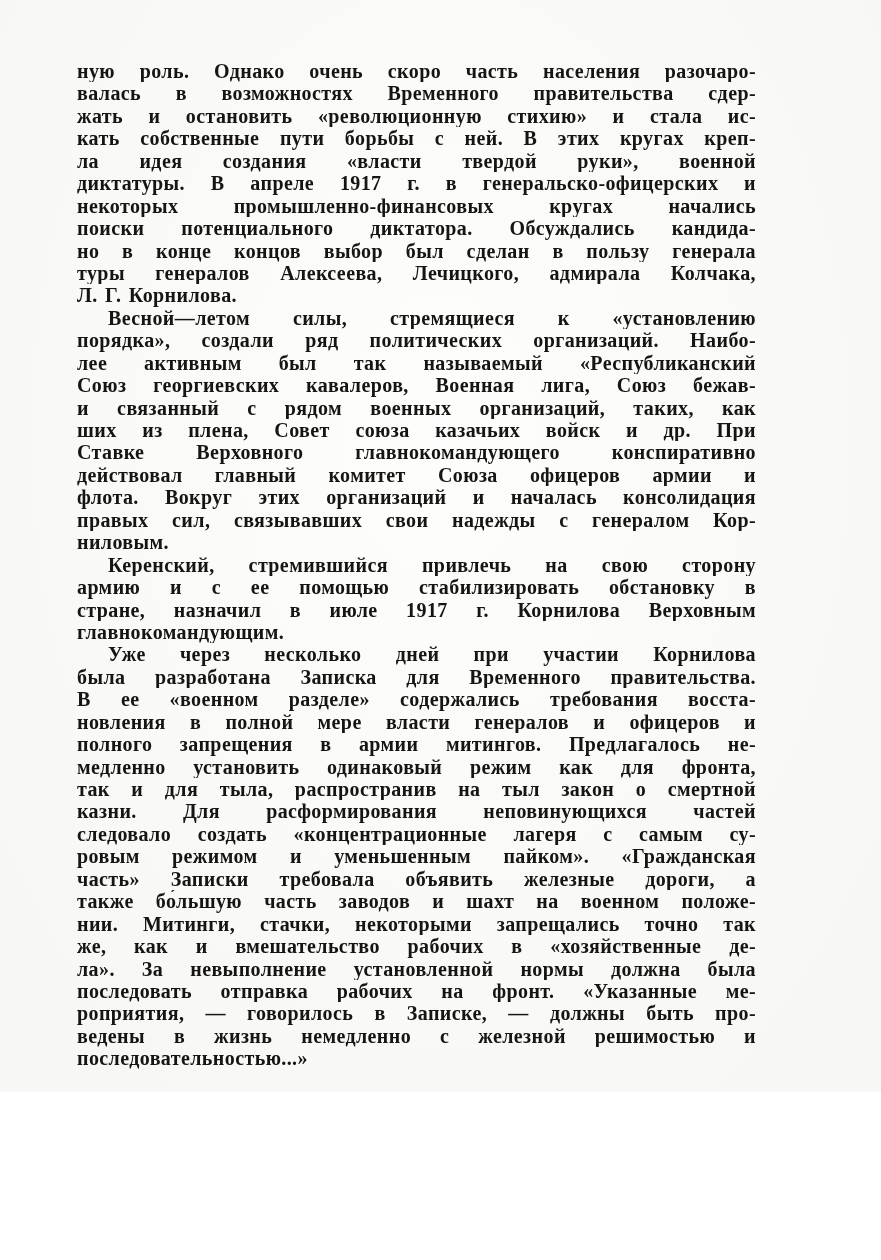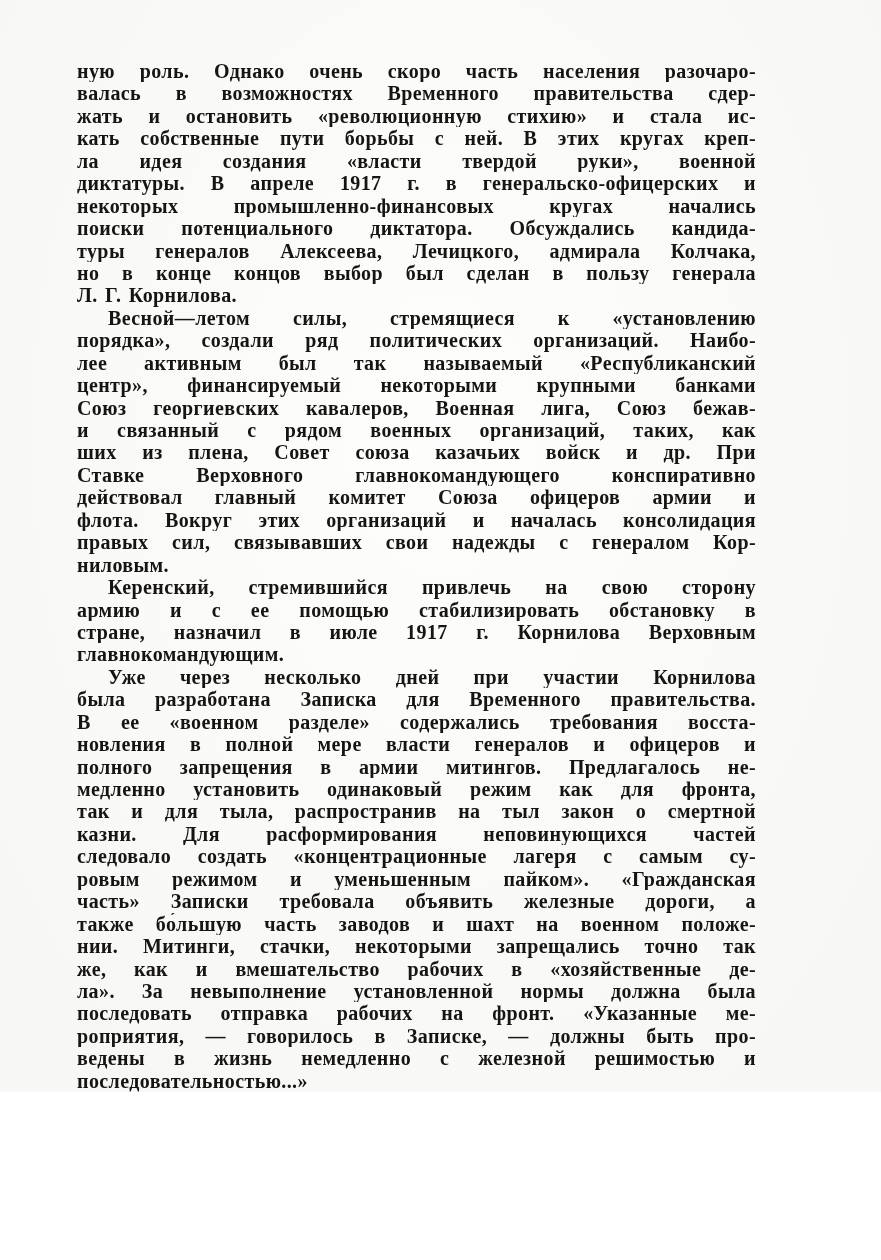--- a/index.html
+++ b/index.html
@@ -67,29 +67,28 @@
 
   <div class="para">
         <div class="line">ную роль. Однако очень скоро часть населения разочаро-</div>
         <div class="line">валась в возможностях Временного правительства сдер-</div>
         <div class="line">жать и остановить «революционную стихию» и стала ис-</div>
         <div class="line">кать собственные пути борьбы с ней. В этих кругах креп-</div>
         <div class="line">ла идея создания «власти твердой руки», военной</div>
         <div class="line">диктатуры. В апреле 1917 г. в генеральско-офицерских и</div>
         <div class="line">некоторых промышленно-финансовых кругах начались</div>
         <div class="line">поиски потенциального диктатора. Обсуждались кандида-</div>
+        <div class="line">но в конце концов выбор был сделан в пользу генерала</div>
         <div class="line">туры генералов Алексеева, Лечицкого, адмирала Колчака,</div>
-        <div class="line">но в конце концов выбор был сделан в пользу генерала</div>
         <div class="line para-end">Л. Г. Корнилова.</div>
       </div>
       <div class="para">
         <div class="line indent">Весной—летом силы, стремящиеся к «установлению</div>
         <div class="line">порядка», создали ряд политических организаций. Наибо-</div>
         <div class="line">лее активным был так называемый «Республиканский</div>
-        <div class="line">центр», финансируемый некоторыми крупными банками</div>
         <div class="line">Союз георгиевских кавалеров, Военная лига, Союз бежав-</div>
         <div class="line">и связанный с рядом военных организаций, таких, как</div>
         <div class="line">ших из плена, Совет союза казачьих войск и др. При</div>
         <div class="line">Ставке Верховного главнокомандующего конспиративно</div>
         <div class="line">действовал главный комитет Союза офицеров армии и</div>
         <div class="line">флота. Вокруг этих организаций и началась консолидация</div>
         <div class="line">правых сил, связывавших свои надежды с генералом Кор-</div>
         <div class="line para-end">ниловым.</div>
       </div>
       <div class="para">

